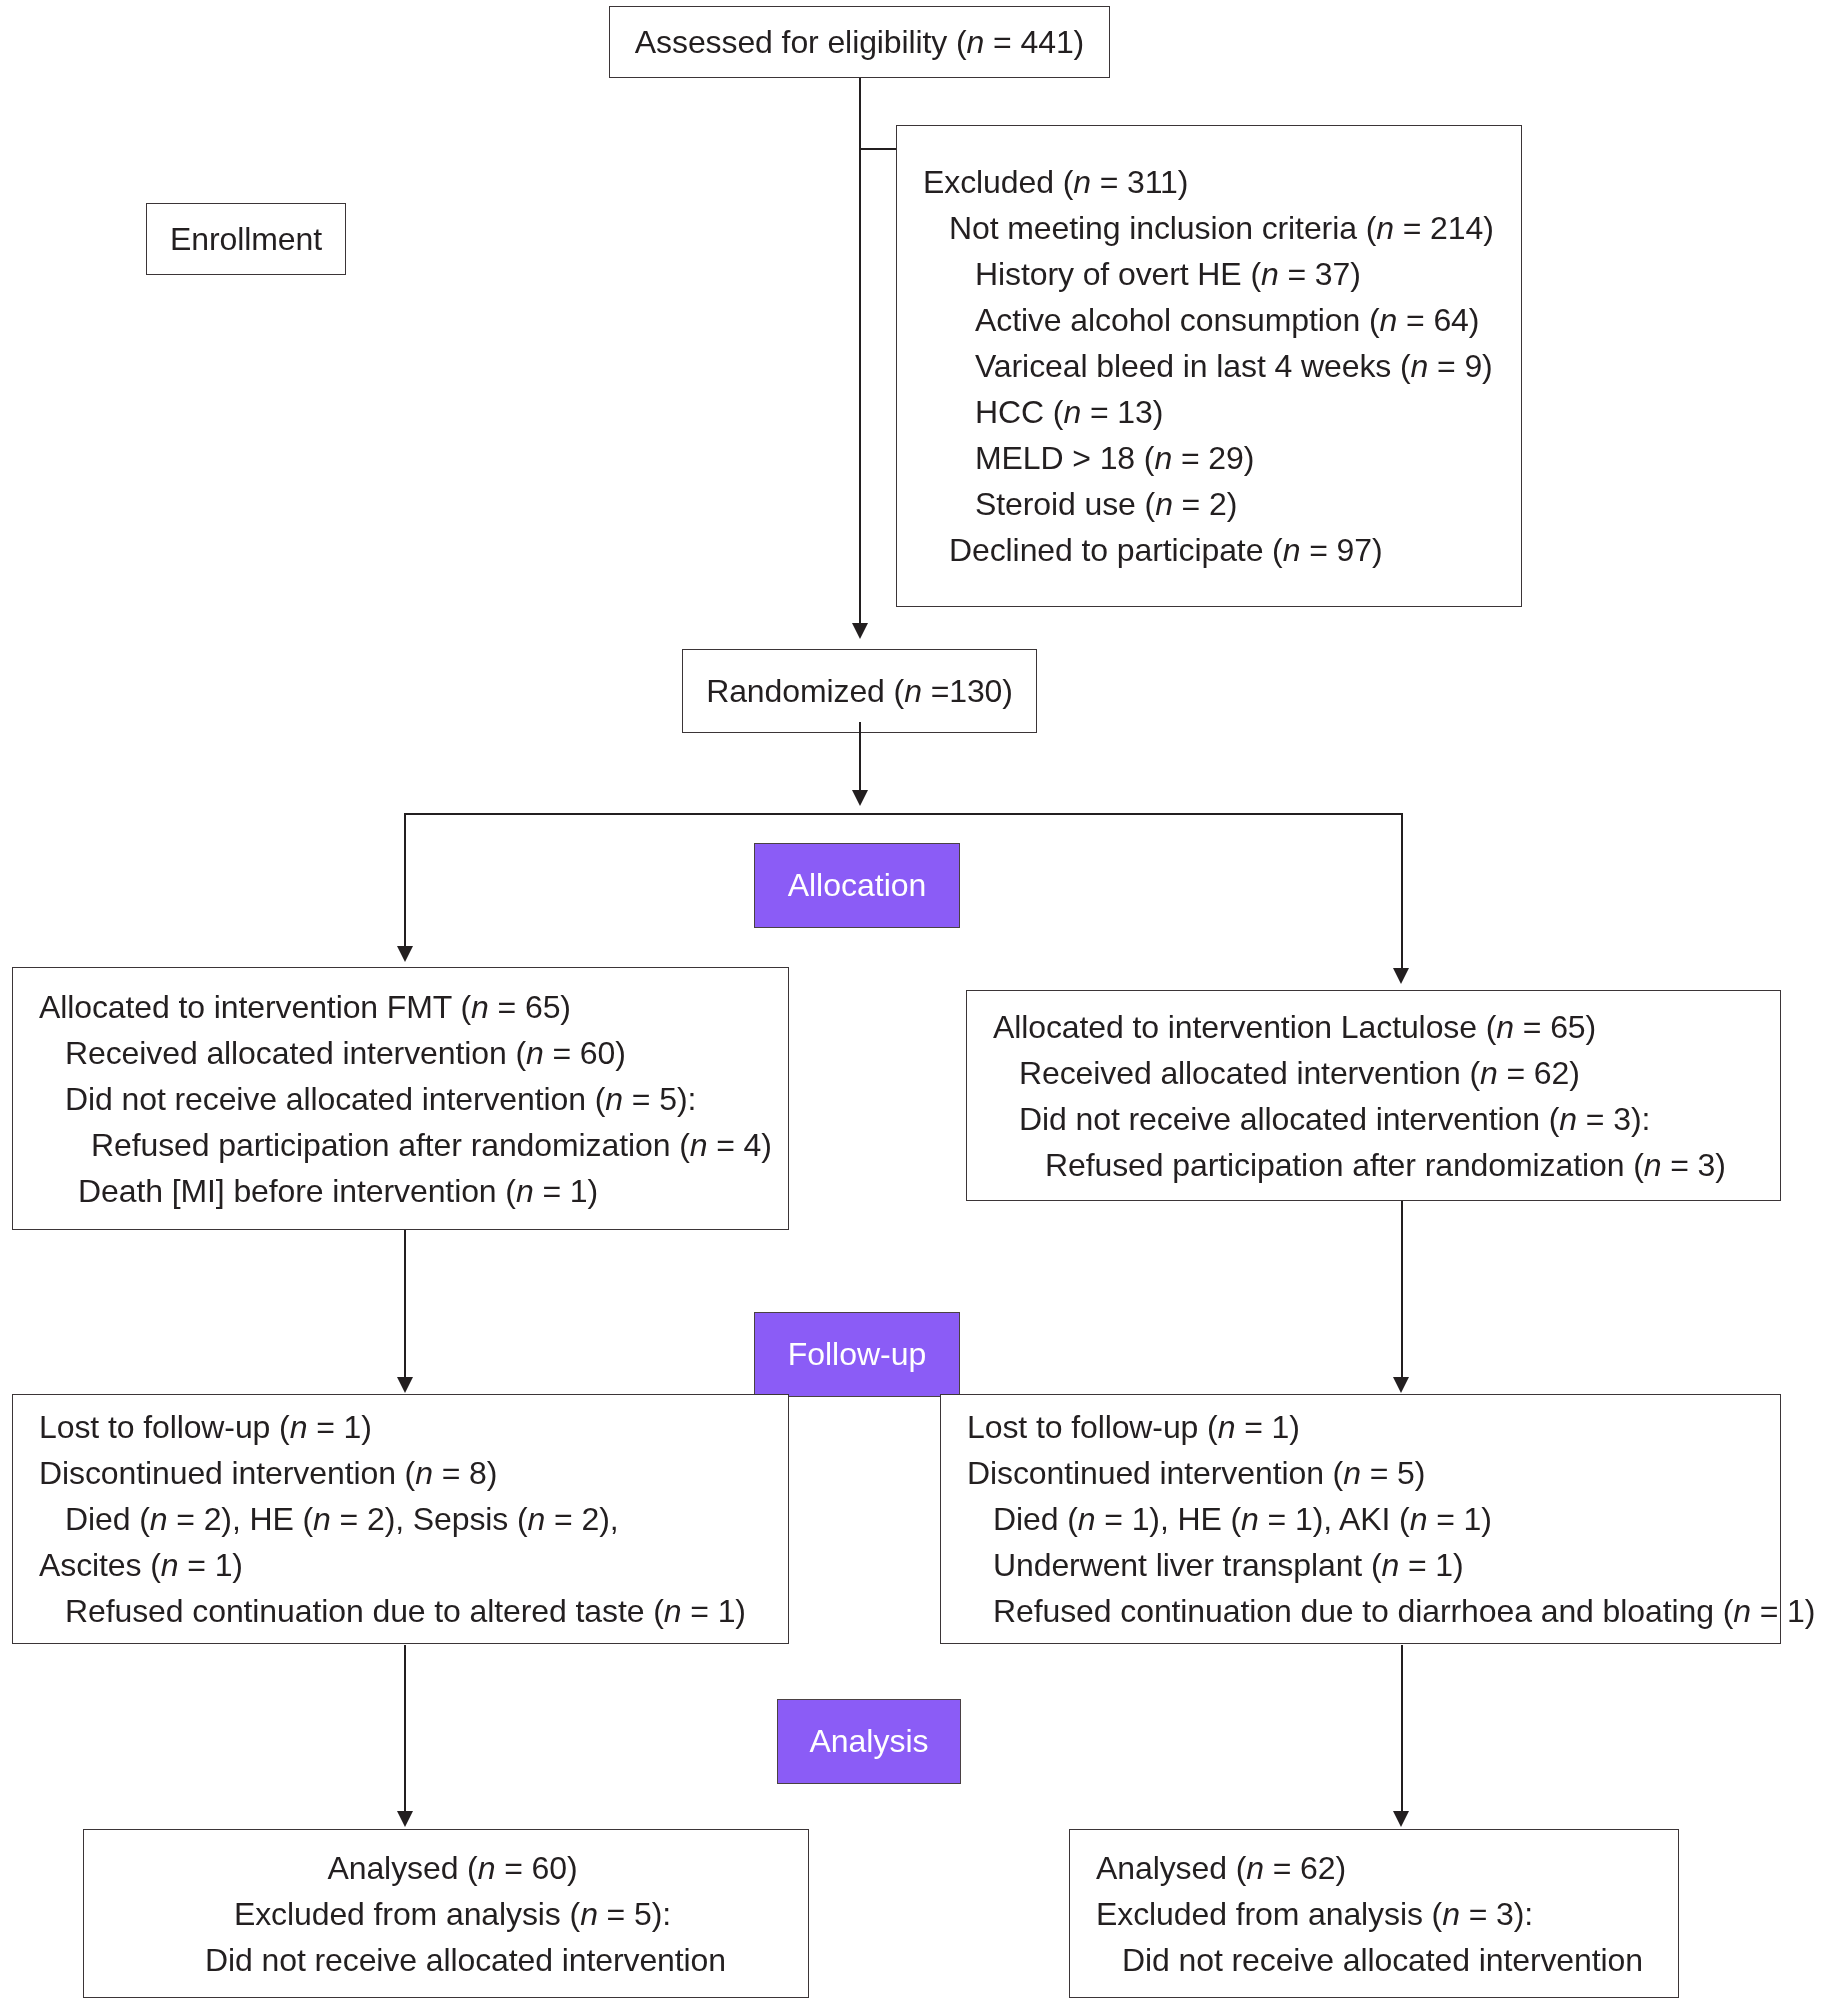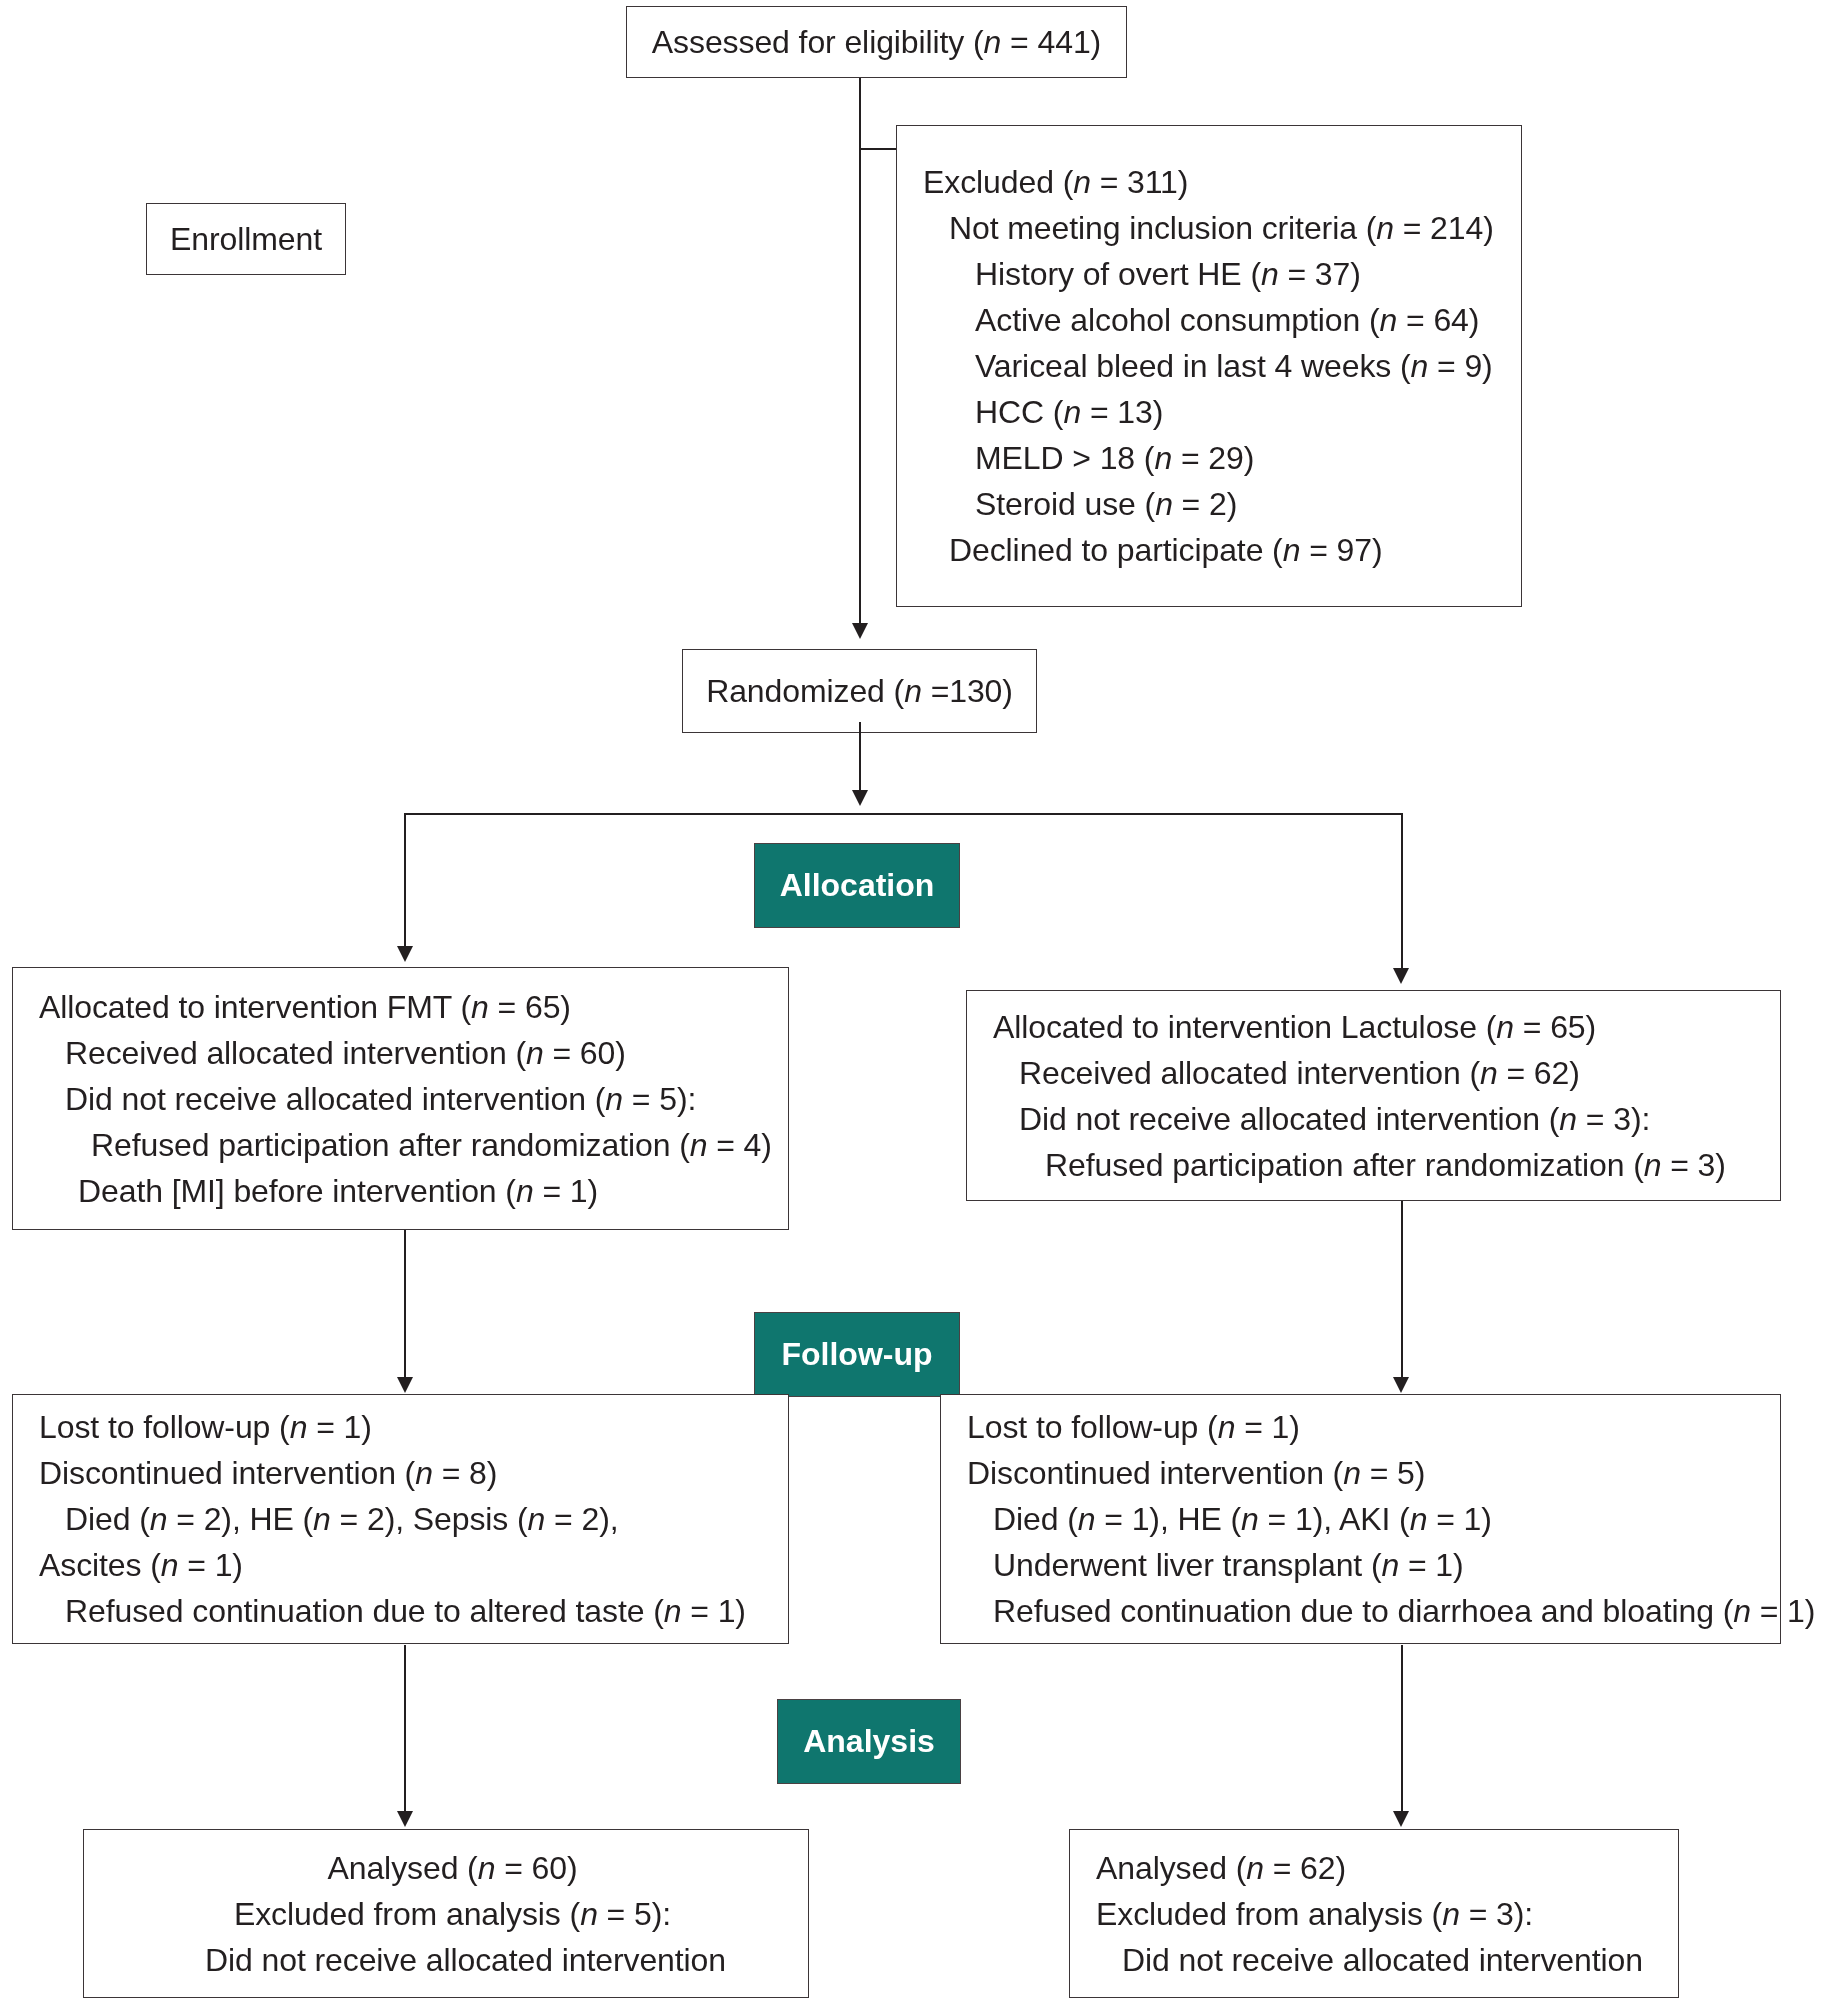--- a/index.html
+++ b/index.html
@@ -45,24 +45,24 @@
   .i3 { padding-left: 52px; }
 
   
   .cbox .lines { text-align: center; padding: 0; }
   .cbox .ln { padding-left: 0; }
 
   
   .stage-label {
     position: absolute;
     box-sizing: border-box;
-    background: #0f766e;
+    background: #8b5cf6;
     border: 1.9px solid #4a4143;
     color: #ffffff;
-    font-weight: bold;
+    font-weight: normal;
     font-size: 32px;
     display: flex;
     align-items: center;
     justify-content: center;
     letter-spacing: 0px;
   }
 
   
   .vline {
     position: absolute;
@@ -80,21 +80,21 @@
     border-left: 8.3px solid transparent;
     border-right: 8.3px solid transparent;
     border-top: 16.7px solid #231f20;
   }
 </style>
 </head>
 <body>
 
 <div id="stage">
 
-  <div class="box cbox" style="left:609px; top:5.6px; width:501px; height:72px;margin-left:17px;">
+  <div class="box cbox" style="left:609px; top:5.6px; width:501px; height:72px;">
     <div class="lines">
       <div class="ln">Assessed for eligibility (<i>n</i> = 441)</div>
     </div>
   </div>
 
   <div class="vline" style="left:859px; top:78px; width:1.9px; height:545px;"></div>
 
   <div class="hline" style="left:859px; top:148px; width:37px; height:1.9px;"></div>
   <div class="arrow" style="left:852px; top:623px;"></div>
 

